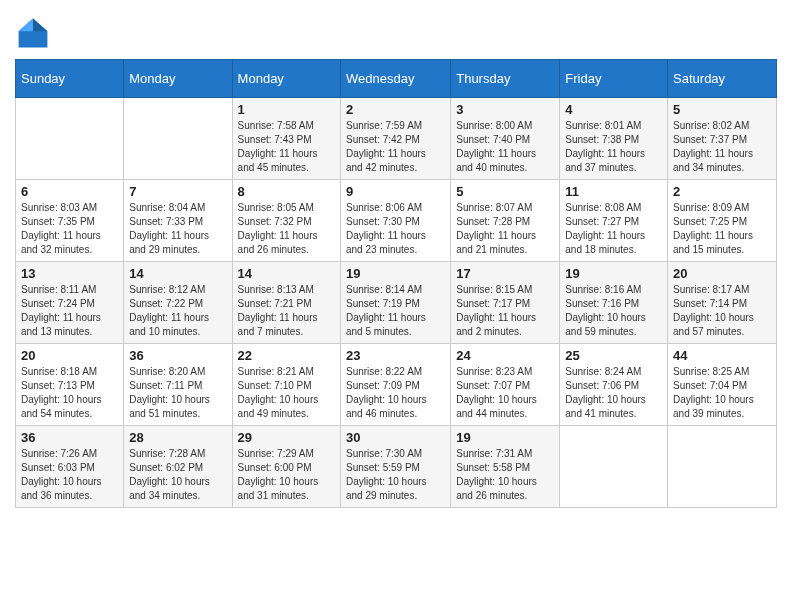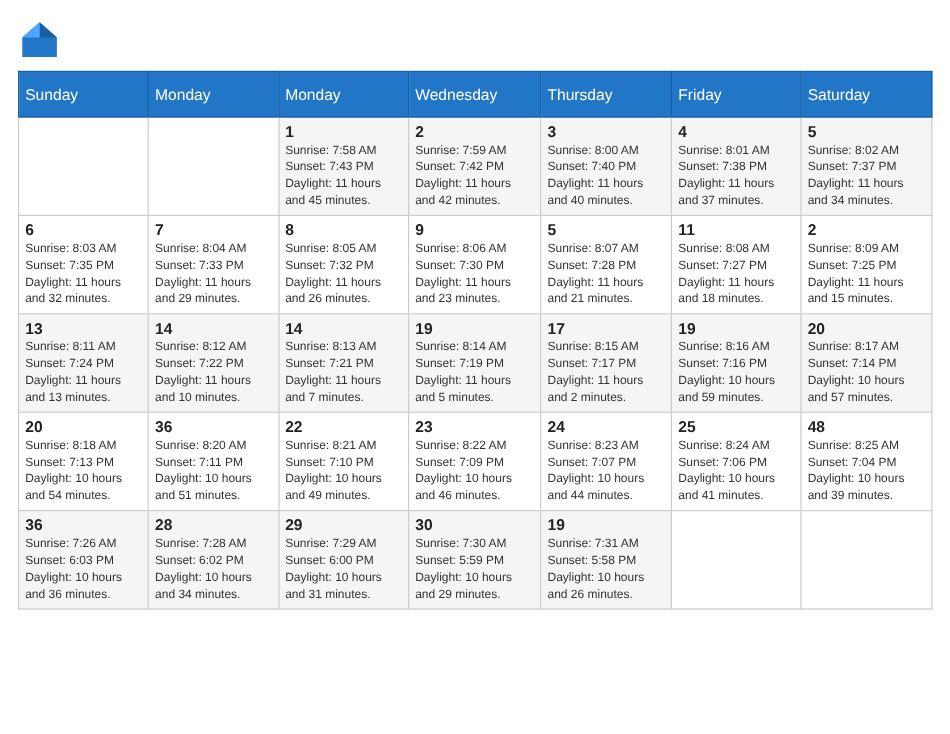--- a/index.html
+++ b/index.html
@@ -242,21 +242,21 @@
           </td>
           <td>
             <div class="day-number">24</div>
             <div class="day-info">Sunrise: 8:23 AM<br>Sunset: 7:07 PM<br>Daylight: 10 hours and 44 minutes.</div>
           </td>
           <td>
             <div class="day-number">25</div>
             <div class="day-info">Sunrise: 8:24 AM<br>Sunset: 7:06 PM<br>Daylight: 10 hours and 41 minutes.</div>
           </td>
           <td>
-            <div class="day-number">48</div>
+            <div class="day-number">44</div>
             <div class="day-info">Sunrise: 8:25 AM<br>Sunset: 7:04 PM<br>Daylight: 10 hours and 39 minutes.</div>
           </td>
         </tr>
         <tr>
           <td>
             <div class="day-number">36</div>
             <div class="day-info">Sunrise: 7:26 AM<br>Sunset: 6:03 PM<br>Daylight: 10 hours and 36 minutes.</div>
           </td>
           <td>
             <div class="day-number">28</div>

